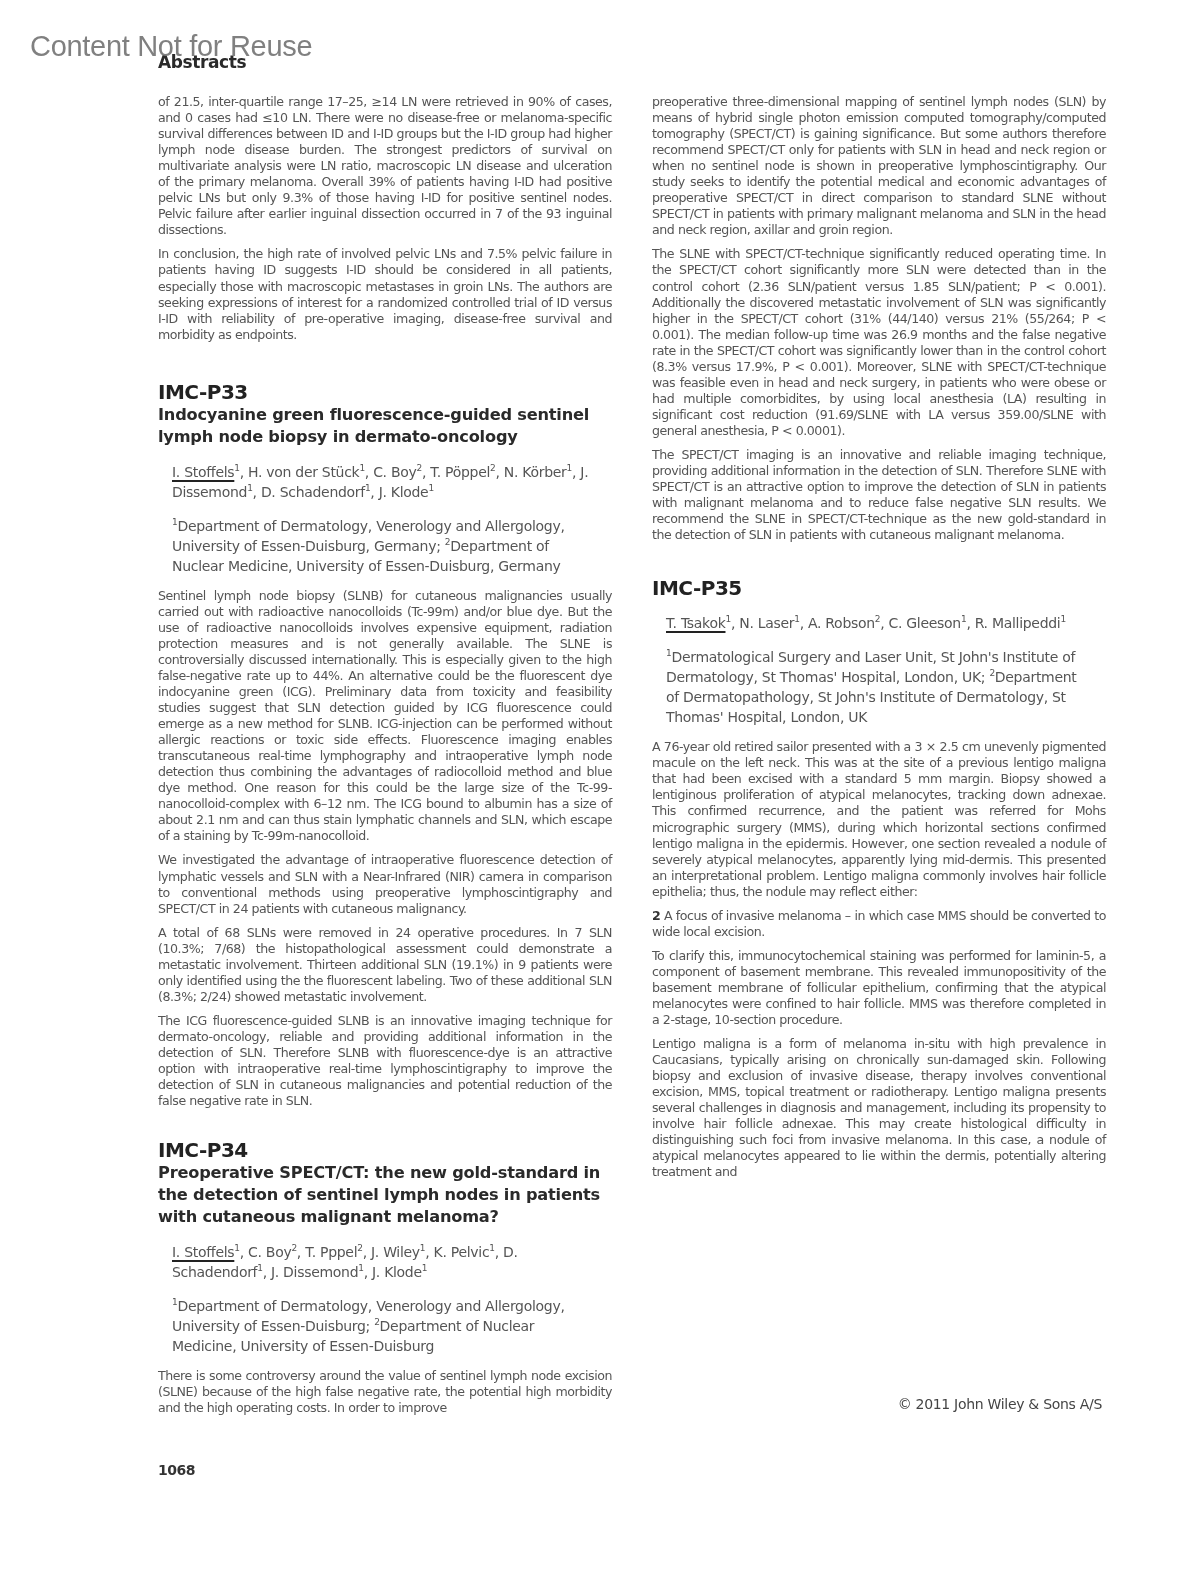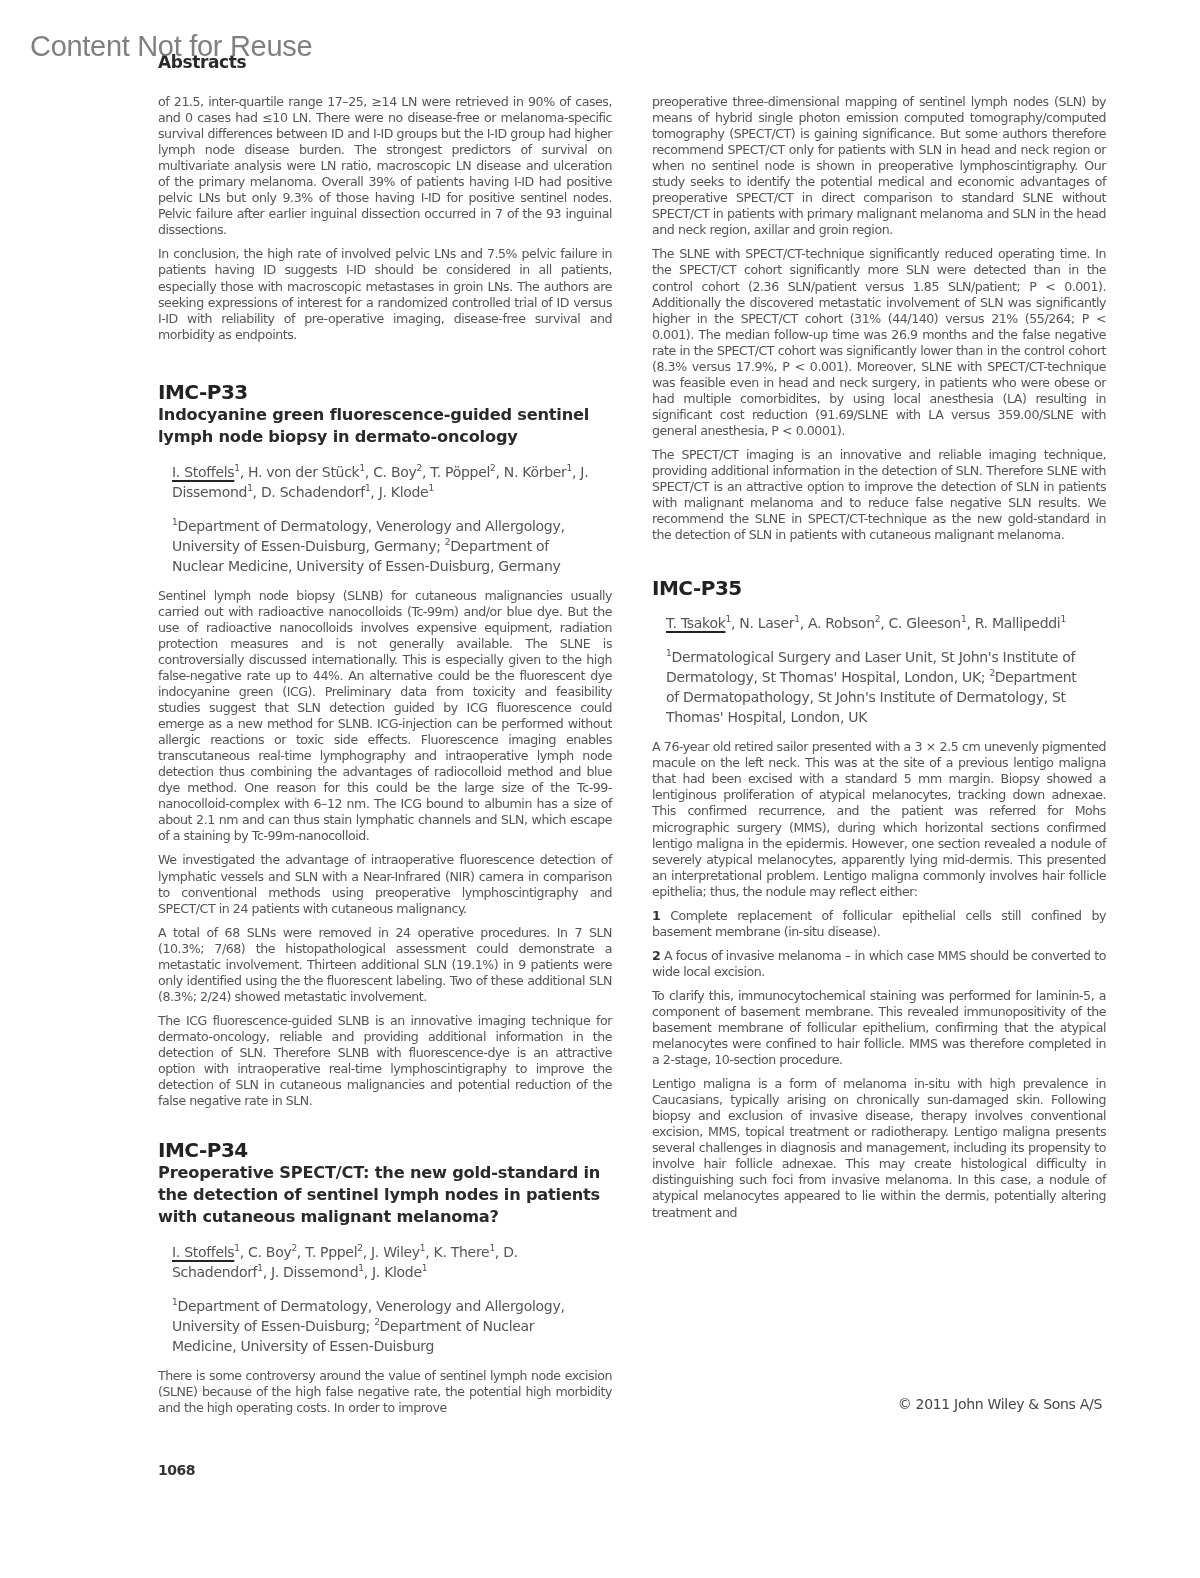--- a/index.html
+++ b/index.html
@@ -43,21 +43,21 @@
     <p class="body">Sentinel lymph node biopsy (SLNB) for cutaneous malignancies usually carried out with radioactive nanocolloids (Tc-99m) and/or blue dye. But the use of radioactive nanocolloids involves expensive equipment, radiation protection measures and is not generally available. The SLNE is controversially discussed internationally. This is especially given to the high false-negative rate up to 44%. An alternative could be the fluorescent dye indocyanine green (ICG). Preliminary data from toxicity and feasibility studies suggest that SLN detection guided by ICG fluorescence could emerge as a new method for SLNB. ICG-injection can be performed without allergic reactions or toxic side effects. Fluorescence imaging enables transcutaneous real-time lymphography and intraoperative lymph node detection thus combining the advantages of radiocolloid method and blue dye method. One reason for this could be the large size of the Tc-99-nanocolloid-complex with 6–12 nm. The ICG bound to albumin has a size of about 2.1 nm and can thus stain lymphatic channels and SLN, which escape of a staining by Tc-99m-nanocolloid.</p>
     <p class="body">We investigated the advantage of intraoperative fluorescence detection of lymphatic vessels and SLN with a Near-Infrared (NIR) camera in comparison to conventional methods using preoperative lymphoscintigraphy and SPECT/CT in 24 patients with cutaneous malignancy.</p>
     <p class="body">A total of 68 SLNs were removed in 24 operative procedures. In 7 SLN (10.3%; 7/68) the histopathological assessment could demonstrate a metastatic involvement. Thirteen additional SLN (19.1%) in 9 patients were only identified using the the fluorescent labeling. Two of these additional SLN (8.3%; 2/24) showed metastatic involvement.</p>
     <p class="body">The ICG fluorescence-guided SLNB is an innovative imaging technique for dermato-oncology, reliable and providing additional information in the detection of SLN. Therefore SLNB with fluorescence-dye is an attractive option with intraoperative real-time lymphoscintigraphy to improve the detection of SLN in cutaneous malignancies and potential reduction of the false negative rate in SLN.</p>
   </div>
 
   <div class="abstract" style="margin-top:30px;">
     <h2 class="abs-id">IMC-P34</h2>
     <h3 class="abs-title">Preoperative SPECT/CT: the new gold-standard in the detection of sentinel lymph nodes in patients with cutaneous malignant melanoma?</h3>
     <p class="abs-authors">
-      <span class="presenter">I. Stoffels</span><sup>1</sup><span>, C. Boy</span><sup>2</sup><span>, T. Pppel</span><sup>2</sup><span>, J. Wiley</span><sup>1</sup><span>, K. There</span><sup>1</sup><span>, D. Schadendorf</span><sup>1</sup><span>, J. Dissemond</span><sup>1</sup><span>, J. Klode</span><sup>1</sup>
+      <span class="presenter">I. Stoffels</span><sup>1</sup><span>, C. Boy</span><sup>2</sup><span>, T. Pppel</span><sup>2</sup><span>, J. Wiley</span><sup>1</sup><span>, K. Pelvic</span><sup>1</sup><span>, D. Schadendorf</span><sup>1</sup><span>, J. Dissemond</span><sup>1</sup><span>, J. Klode</span><sup>1</sup>
     </p>
     <p class="abs-affil">
       <sup>1</sup><span>Department of Dermatology, Venerology and Allergology, University of Essen-Duisburg; </span><sup>2</sup><span>Department of Nuclear Medicine, University of Essen-Duisburg</span>
     </p>
     <p class="body">There is some controversy around the value of sentinel lymph node excision (SLNE) because of the high false negative rate, the potential high morbidity and the high operating costs. In order to improve</p>
   </div>
 </div>
 
 <div class="col col-right">
   <p class="body">preoperative three-dimensional mapping of sentinel lymph nodes (SLN) by means of hybrid single photon emission computed tomography/computed tomography (SPECT/CT) is gaining significance. But some authors therefore recommend SPECT/CT only for patients with SLN in head and neck region or when no sentinel node is shown in preoperative lymphoscintigraphy. Our study seeks to identify the potential medical and economic advantages of preoperative SPECT/CT in direct comparison to standard SLNE without SPECT/CT in patients with primary malignant melanoma and SLN in the head and neck region, axillar and groin region.</p>
@@ -66,21 +66,20 @@
 
   <div class="abstract" style="margin-top:34px;">
     <h2 class="abs-id">IMC-P35</h2>
     <p class="abs-authors">
       <span class="presenter">T. Tsakok</span><sup>1</sup><span>, N. Laser</span><sup>1</sup><span>, A. Robson</span><sup>2</sup><span>, C. Gleeson</span><sup>1</sup><span>, R. Mallipeddi</span><sup>1</sup>
     </p>
     <p class="abs-affil">
       <sup>1</sup><span>Dermatological Surgery and Laser Unit, St John's Institute of Dermatology, St Thomas' Hospital, London, UK; </span><sup>2</sup><span>Department of Dermatopathology, St John's Institute of Dermatology, St Thomas' Hospital, London, UK</span>
     </p>
     <p class="body">A 76-year old retired sailor presented with a 3 × 2.5 cm unevenly pigmented macule on the left neck. This was at the site of a previous lentigo maligna that had been excised with a standard 5 mm margin. Biopsy showed a lentiginous proliferation of atypical melanocytes, tracking down adnexae. This confirmed recurrence, and the patient was referred for Mohs micrographic surgery (MMS), during which horizontal sections confirmed lentigo maligna in the epidermis. However, one section revealed a nodule of severely atypical melanocytes, apparently lying mid-dermis. This presented an interpretational problem. Lentigo maligna commonly involves hair follicle epithelia; thus, the nodule may reflect either:</p>
-    <p class="body"><span class="list-num">1</span><span> Complete replacement of follicular epithelial cells still confined by basement membrane (in-situ disease).</span></p>
     <p class="body"><span class="list-num">2</span><span> A focus of invasive melanoma – in which case MMS should be converted to wide local excision.</span></p>
     <p class="body">To clarify this, immunocytochemical staining was performed for laminin-5, a component of basement membrane. This revealed immunopositivity of the basement membrane of follicular epithelium, confirming that the atypical melanocytes were confined to hair follicle. MMS was therefore completed in a 2-stage, 10-section procedure.</p>
     <p class="body">Lentigo maligna is a form of melanoma in-situ with high prevalence in Caucasians, typically arising on chronically sun-damaged skin. Following biopsy and exclusion of invasive disease, therapy involves conventional excision, MMS, topical treatment or radiotherapy. Lentigo maligna presents several challenges in diagnosis and management, including its propensity to involve hair follicle adnexae. This may create histological difficulty in distinguishing such foci from invasive melanoma. In this case, a nodule of atypical melanocytes appeared to lie within the dermis, potentially altering treatment and</p>
   </div>
 </div>
 
 <div class="footer-page">1068</div>
 <div class="footer-copy">© 2011 John Wiley &amp; Sons A/S</div>
 
 </body></html>

